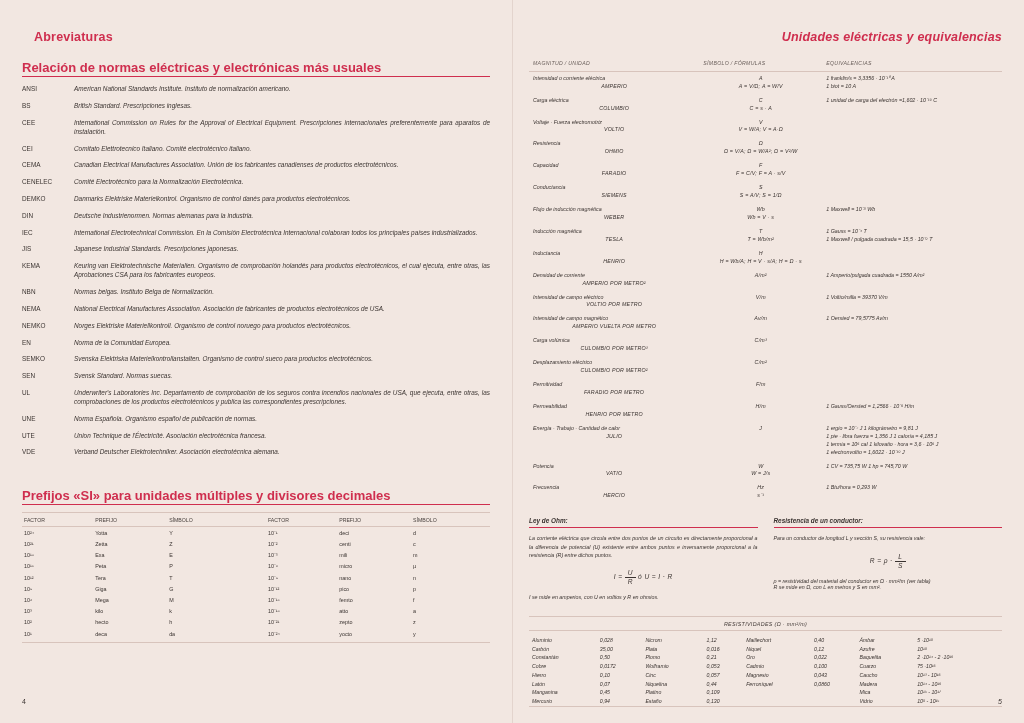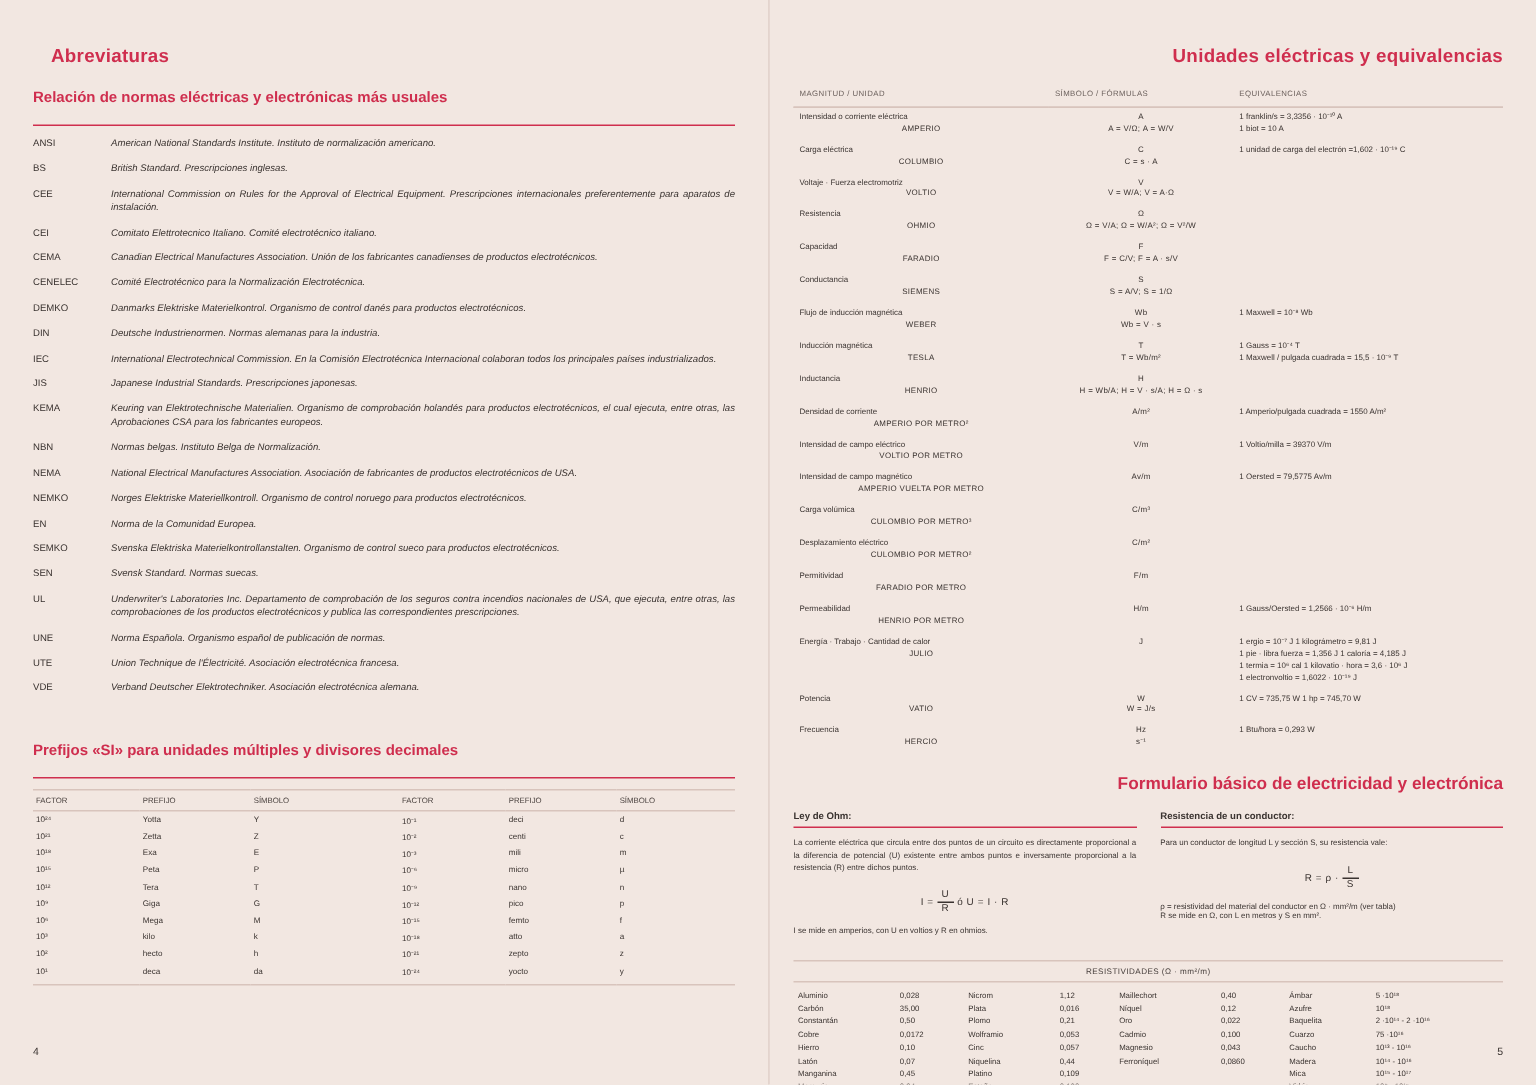--- a/index.html
+++ b/index.html
@@ -7,37 +7,37 @@
     width:1024px;height:723px;
     background:#f2e7e1;
     font-family:"Liberation Sans", sans-serif;
     color:#3a3330;
     overflow:hidden;
   }
   .page{position:relative;width:1024px;height:723px;}
   .spread{display:flex;width:100%;height:100%;box-sizing:border-box;}
   .leaf{position:relative;box-sizing:border-box;}
   .leaf-left{width:512px;padding:30px 22px 0 22px;}
-  .leaf-right{width:512px;padding:30px 22px 0 16px;border-left:1px solid #e0cfc7;}
+  .leaf-right{width:512px;padding:30px 22px 0 16px;border-left:1px solid #e0cfc7;font-style:italic;}
   .gutter{position:absolute;left:512px;top:0;bottom:0;width:1px;background:#e3d4cd;}
 
   h1.section{
     color:#cf2e4e;
     font-size:12.5px;
     font-weight:bold;
     margin:0 0 16px 12px;
     letter-spacing:.2px;
   }
   h1.section.right{text-align:right;}
   h2.sub{
     color:#cf2e4e;
-    font-size:10px;
+    font-size:13px;
     font-weight:bold;
     margin:0 0 7px 0;
-    padding-bottom:12px;
+    padding-bottom:1px;
     border-bottom:1px solid #cf2e4e;
   }
   h2.big{
     color:#cf2e4e;
     font-size:11.5px;
     font-weight:bold;
     margin:0 0 12px 0;
     text-align:right;
   }
 
@@ -606,21 +606,20 @@
                 <span class="mag-unit">s⁻¹</span>
               </td>
               <td class="u-equiv">
                 <div>1 Btu/hora = 0,293 W</div>
               </td>
             </tr>
           </tbody>
       </table>
 
       <div class="formulario">
-        <h2 class="big">Formulario básico de electricidad y electrónica</h2>
 
         <div class="two-col">
           <div class="fcol">
             <div class="fhead">Ley de Ohm:</div>
             <div class="fbody">La corriente eléctrica que circula entre dos puntos de un circuito es directamente proporcional a la diferencia de potencial (U) existente entre ambos puntos e inversamente proporcional a la resistencia (R) entre dichos puntos.</div>
             <div class="formula">
               <span>I =</span>
               <span class="frac">
                 <span class="num">U</span>
                 <span class="den">R</span>

